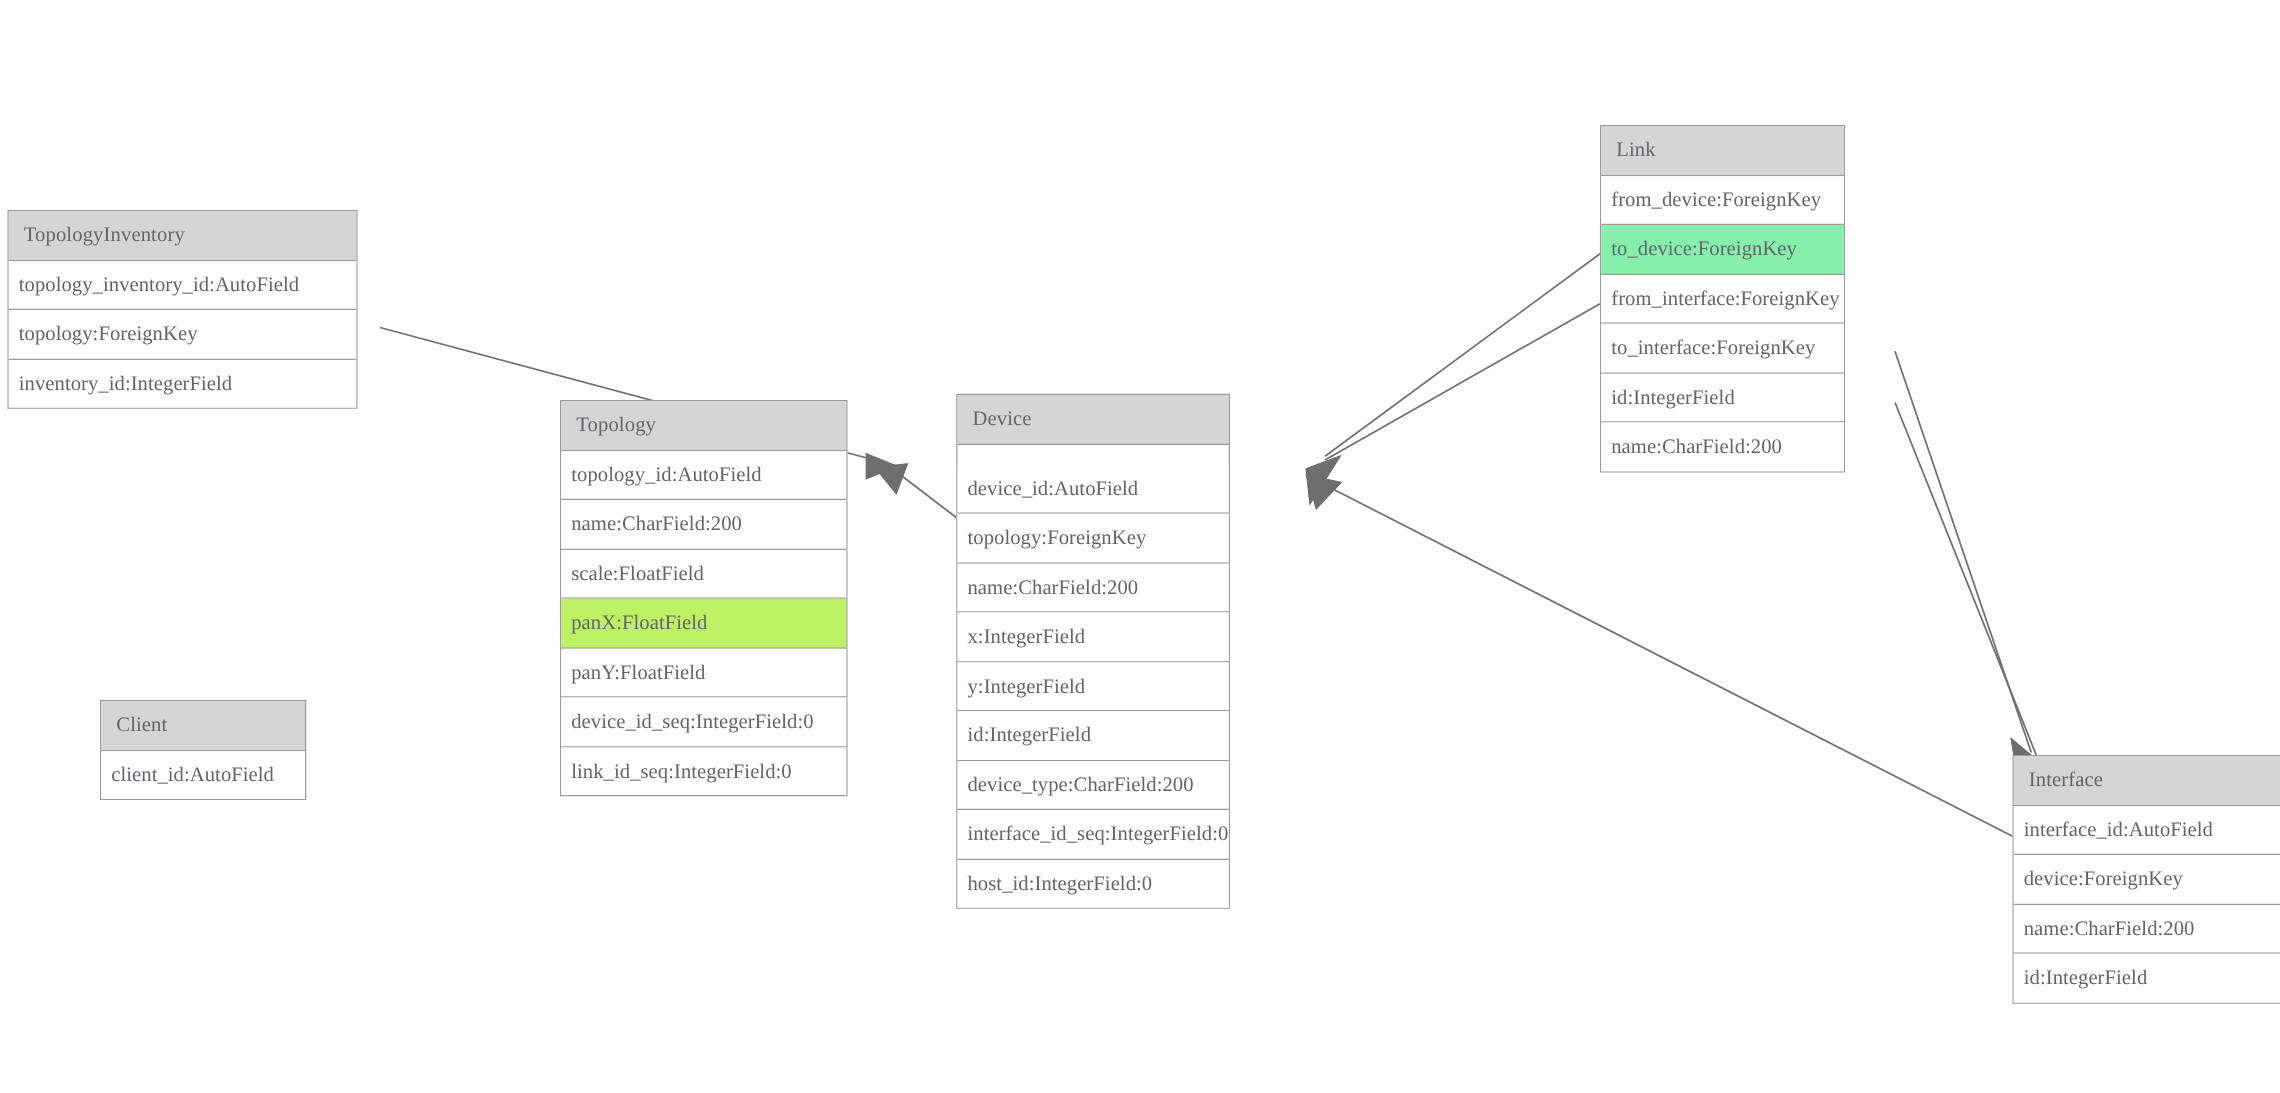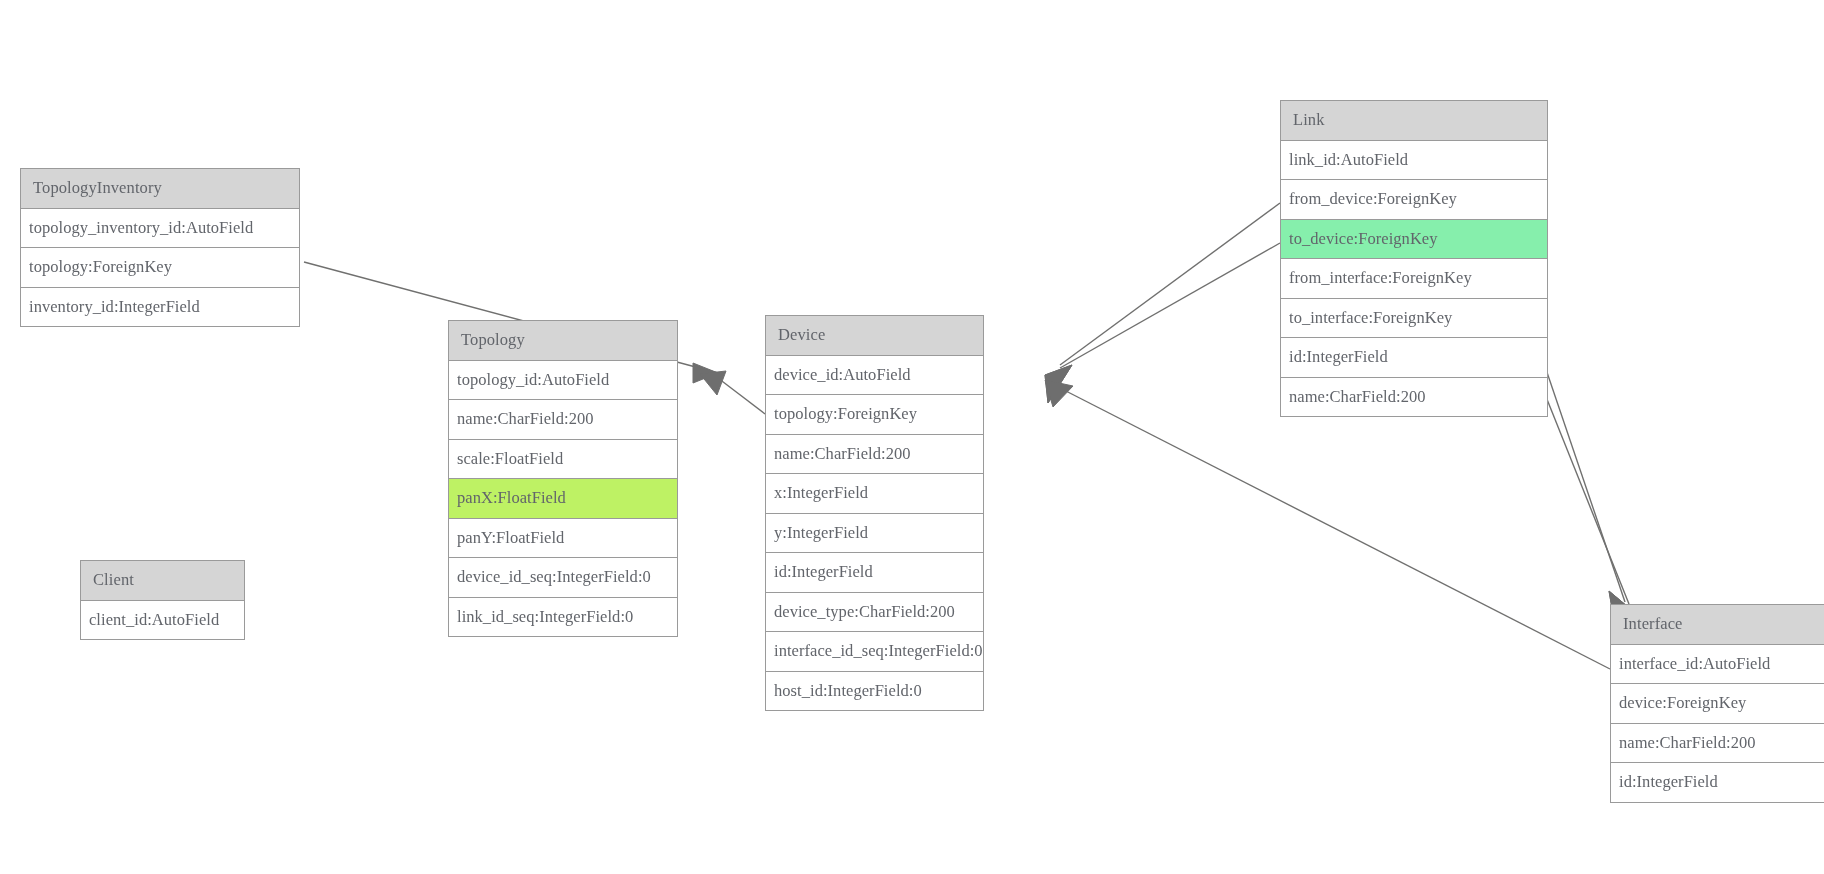--- a/index.html
+++ b/index.html
@@ -86,51 +86,50 @@
       <g>
         <polyline points="1516,281 1625,602" fill="none" stroke="#70706f" stroke-width="1.4"></polyline>
         <polygon points="1614,620 1609,591 1640,617" fill="#6e6e6e" stroke="#6e6e6e" stroke-width="1"></polygon>
       </g>
       <g>
         <polyline points="1516,322 1629,604" fill="none" stroke="#70706f" stroke-width="1.4"></polyline>
         <polygon points="1614,620 1609,591 1640,617" fill="#6e6e6e" stroke="#6e6e6e" stroke-width="1"></polygon>
       </g>
     </svg>
 
-<div class="entity" style="left: 20px; top: 168px; width: 280px; border-color: rgb(154, 154, 154);">
+<div class="entity" style="left: 6px; top: 168px; width: 280px; border-color: rgb(154, 154, 154);">
       <div class="entity-title" style="background: rgb(213, 213, 213); color: rgb(98, 101, 107); border-bottom-color: rgb(154, 154, 154);">TopologyInventory</div>
       <div class="entity-row" style="background: rgb(255, 255, 255); color: rgb(98, 101, 107); border-bottom-color: rgb(154, 154, 154);">topology_inventory_id:AutoField</div>
       <div class="entity-row" style="background: rgb(255, 255, 255); color: rgb(98, 101, 107); border-bottom-color: rgb(154, 154, 154);">topology:ForeignKey</div>
       <div class="entity-row" style="background: rgb(255, 255, 255); color: rgb(98, 101, 107); border-bottom-color: rgb(154, 154, 154);">inventory_id:IntegerField</div>
     </div>
     <div class="entity" style="left: 448px; top: 320px; width: 230px; border-color: rgb(154, 154, 154);">
       <div class="entity-title" style="background: rgb(213, 213, 213); color: rgb(98, 101, 107); border-bottom-color: rgb(154, 154, 154);">Topology</div>
       <div class="entity-row" style="background: rgb(255, 255, 255); color: rgb(98, 101, 107); border-bottom-color: rgb(154, 154, 154);">topology_id:AutoField</div>
       <div class="entity-row" style="background: rgb(255, 255, 255); color: rgb(98, 101, 107); border-bottom-color: rgb(154, 154, 154);">name:CharField:200</div>
       <div class="entity-row" style="background: rgb(255, 255, 255); color: rgb(98, 101, 107); border-bottom-color: rgb(154, 154, 154);">scale:FloatField</div>
       <div class="entity-row" style="background: #bef264; color: rgb(98, 101, 107); border-bottom-color: rgb(154, 154, 154);">panX:FloatField</div>
       <div class="entity-row" style="background: rgb(255, 255, 255); color: rgb(98, 101, 107); border-bottom-color: rgb(154, 154, 154);">panY:FloatField</div>
       <div class="entity-row" style="background: rgb(255, 255, 255); color: rgb(98, 101, 107); border-bottom-color: rgb(154, 154, 154);">device_id_seq:IntegerField:0</div>
       <div class="entity-row" style="background: rgb(255, 255, 255); color: rgb(98, 101, 107); border-bottom-color: rgb(154, 154, 154);">link_id_seq:IntegerField:0</div>
     </div>
     <div class="entity" style="left: 765px; top: 315px; width: 219px; border-color: rgb(154, 154, 154);">
       <div class="entity-title" style="background: rgb(213, 213, 213); color: rgb(98, 101, 107); border-bottom-color: rgb(154, 154, 154);">Device</div>
-      <div class="entity-row" style="background: rgb(255, 255, 255); color: rgb(98, 101, 107); border-bottom-color: rgb(154, 154, 154);">device_id:AutoField</div>
+      <div class="entity-row" style="background: rgb(255, 255, 255); color: rgb(98, 101, 107); border-bottom-color: rgb(154, 154, 154); margin-top: 16px;">device_id:AutoField</div>
       <div class="entity-row" style="background: rgb(255, 255, 255); color: rgb(98, 101, 107); border-bottom-color: rgb(154, 154, 154);">topology:ForeignKey</div>
       <div class="entity-row" style="background: rgb(255, 255, 255); color: rgb(98, 101, 107); border-bottom-color: rgb(154, 154, 154);">name:CharField:200</div>
       <div class="entity-row" style="background: rgb(255, 255, 255); color: rgb(98, 101, 107); border-bottom-color: rgb(154, 154, 154);">x:IntegerField</div>
       <div class="entity-row" style="background: rgb(255, 255, 255); color: rgb(98, 101, 107); border-bottom-color: rgb(154, 154, 154);">y:IntegerField</div>
       <div class="entity-row" style="background: rgb(255, 255, 255); color: rgb(98, 101, 107); border-bottom-color: rgb(154, 154, 154);">id:IntegerField</div>
       <div class="entity-row" style="background: rgb(255, 255, 255); color: rgb(98, 101, 107); border-bottom-color: rgb(154, 154, 154);">device_type:CharField:200</div>
       <div class="entity-row" style="background: rgb(255, 255, 255); color: rgb(98, 101, 107); border-bottom-color: rgb(154, 154, 154);">interface_id_seq:IntegerField:0</div>
       <div class="entity-row" style="background: rgb(255, 255, 255); color: rgb(98, 101, 107); border-bottom-color: rgb(154, 154, 154);">host_id:IntegerField:0</div>
     </div>
-    <div class="entity" style="left: 1280px; top: 100px; width: 268px; border-color: rgb(154, 154, 154);">
+    <div class="entity" style="left: 1280px; top: 100px; width: 196px; border-color: rgb(154, 154, 154);">
       <div class="entity-title" style="background: rgb(213, 213, 213); color: rgb(98, 101, 107); border-bottom-color: rgb(154, 154, 154);">Link</div>
-      <div class="entity-row" style="background: rgb(255, 255, 255); color: rgb(98, 101, 107); border-bottom-color: rgb(154, 154, 154);">link_id:AutoField</div>
       <div class="entity-row" style="background: rgb(255, 255, 255); color: rgb(98, 101, 107); border-bottom-color: rgb(154, 154, 154);">from_device:ForeignKey</div>
       <div class="entity-row" style="background: #86efac; color: rgb(98, 101, 107); border-bottom-color: rgb(154, 154, 154);">to_device:ForeignKey</div>
       <div class="entity-row" style="background: rgb(255, 255, 255); color: rgb(98, 101, 107); border-bottom-color: rgb(154, 154, 154);">from_interface:ForeignKey</div>
       <div class="entity-row" style="background: rgb(255, 255, 255); color: rgb(98, 101, 107); border-bottom-color: rgb(154, 154, 154);">to_interface:ForeignKey</div>
       <div class="entity-row" style="background: rgb(255, 255, 255); color: rgb(98, 101, 107); border-bottom-color: rgb(154, 154, 154);">id:IntegerField</div>
       <div class="entity-row" style="background: rgb(255, 255, 255); color: rgb(98, 101, 107); border-bottom-color: rgb(154, 154, 154);">name:CharField:200</div>
     </div>
     <div class="entity" style="left: 1610px; top: 604px; width: 232px; border-color: rgb(154, 154, 154);">
       <div class="entity-title" style="background: rgb(213, 213, 213); color: rgb(98, 101, 107); border-bottom-color: rgb(154, 154, 154);">Interface</div>
       <div class="entity-row" style="background: rgb(255, 255, 255); color: rgb(98, 101, 107); border-bottom-color: rgb(154, 154, 154);">interface_id:AutoField</div>

